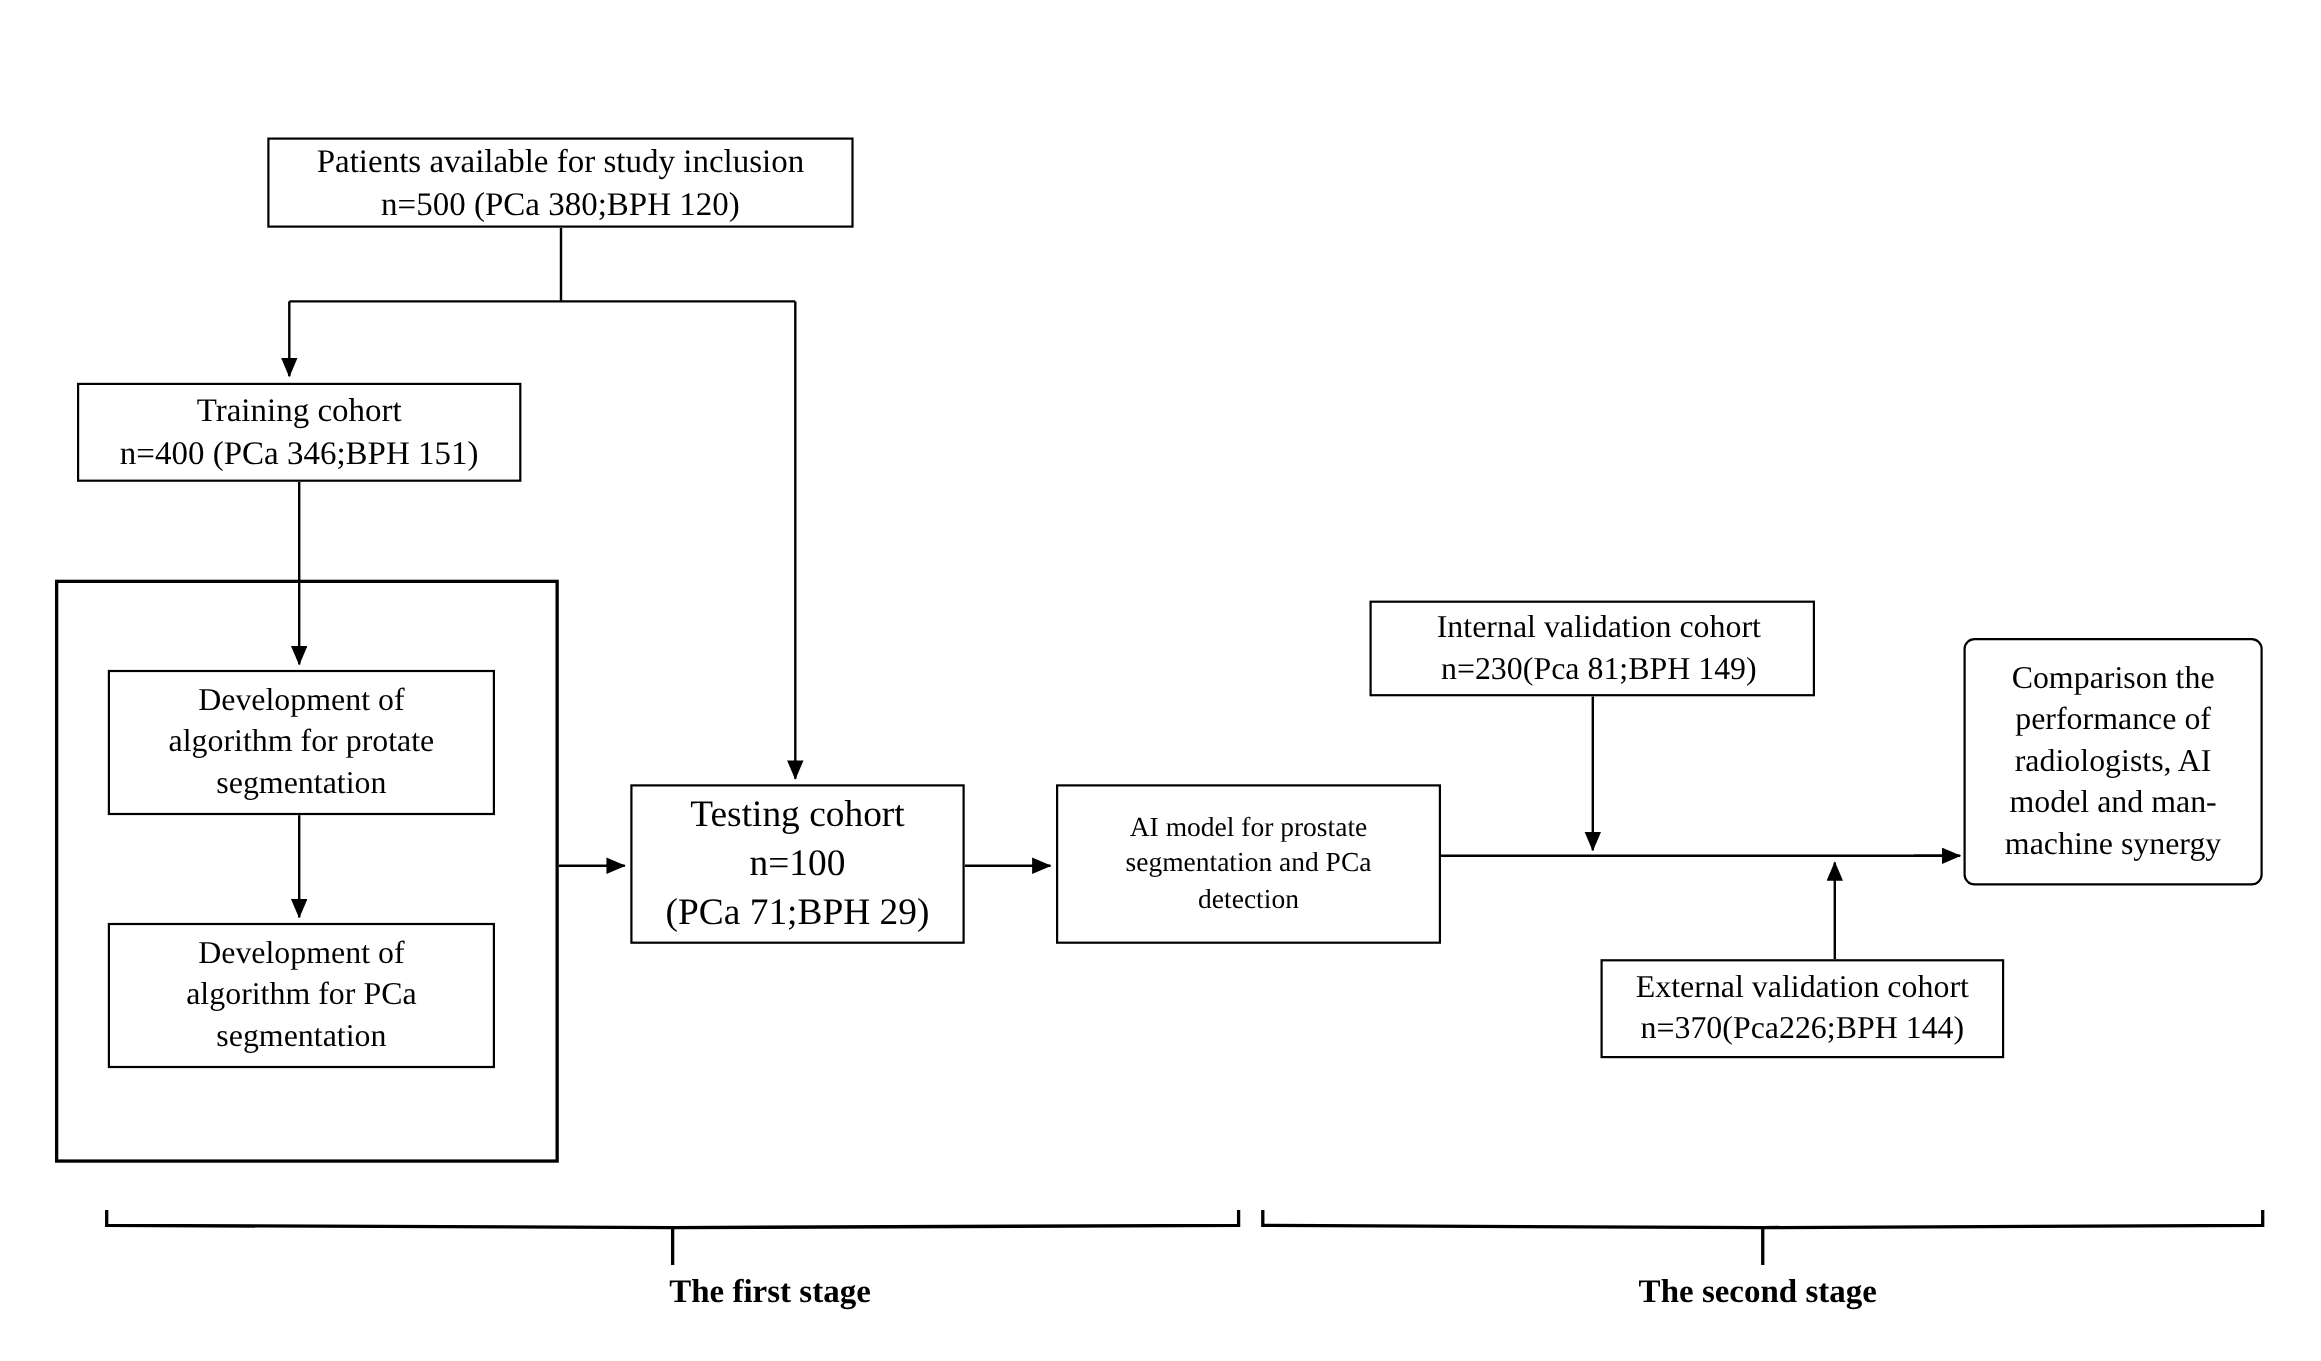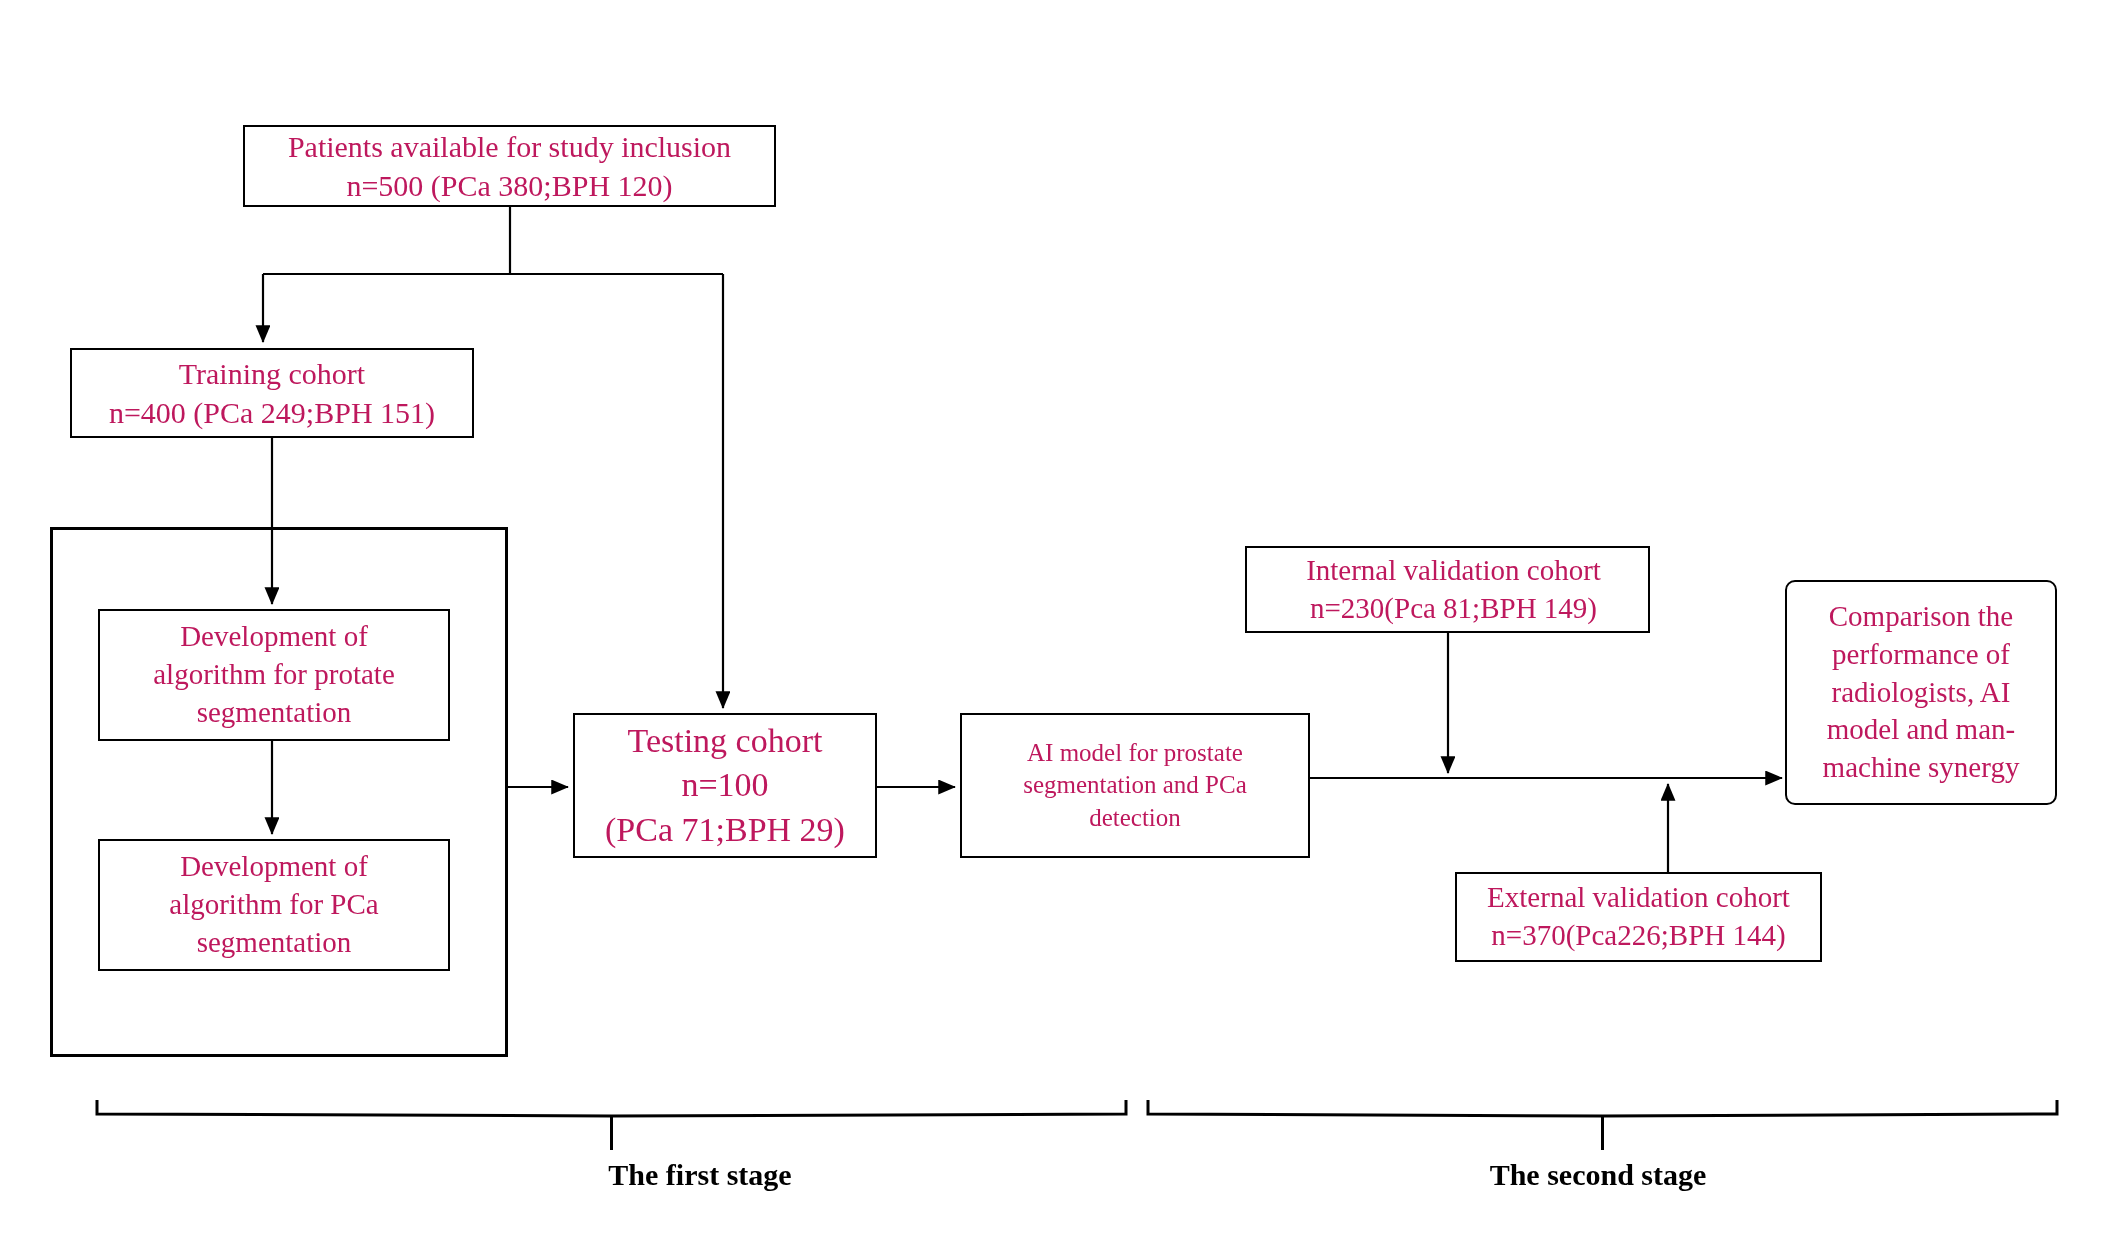--- a/index.html
+++ b/index.html
@@ -12,21 +12,21 @@
   }
   .node{
     position:absolute;
     box-sizing:border-box;
     border:2.5px solid #000000;
     background:#ffffff;
     display:flex;
     align-items:center;
     justify-content:center;
     text-align:center;
-    color:#be185d;
+    color:#000000;
     line-height:1.30;
     white-space:pre-line;
     z-index:3;
   }
   .container{
     position:absolute;
     box-sizing:border-box;
     border:3.5px solid #000000;
     background:#ffffff;
     z-index:1;
@@ -72,21 +72,21 @@
     <g id="brace-group">
         <path d="M97,1100 L97,1114 L611.5,1116 L1126,1114 L1126,1100 M611.5,1116 L611.5,1150" fill="none" stroke="#000000" stroke-width="3" stroke-linejoin="miter"></path>
         <path d="M1148,1100 L1148,1114 L1602.5,1116 L2057,1114 L2057,1100 M1602.5,1116 L1602.5,1150" fill="none" stroke="#000000" stroke-width="3" stroke-linejoin="miter"></path>
       </g>
   </svg>
 
   <div id="node-layer">
       <div class="node" style="left: 243px; top: 125px; width: 533px; height: 82px; font-size: 30px;">Patients available for study inclusion
 n=500 (PCa 380;BPH 120)</div>
       <div class="node" style="left: 70px; top: 348px; width: 404px; height: 90px; font-size: 30px;">Training cohort
-n=400 (PCa 249;BPH 151)</div>
+n=400 (PCa 346;BPH 151)</div>
       <div class="node" style="left: 98px; top: 609px; width: 352px; height: 132px; font-size: 29px;">Development of
 algorithm for protate
 segmentation</div>
       <div class="node" style="left: 98px; top: 839px; width: 352px; height: 132px; font-size: 29px;">Development of
 algorithm for PCa
 segmentation</div>
       <div class="node" style="left: 573px; top: 713px; width: 304px; height: 145px; font-size: 34px;">Testing cohort
 n=100
 (PCa 71;BPH 29)</div>
       <div class="node" style="left: 960px; top: 713px; width: 350px; height: 145px; font-size: 25px;">AI model for prostate

